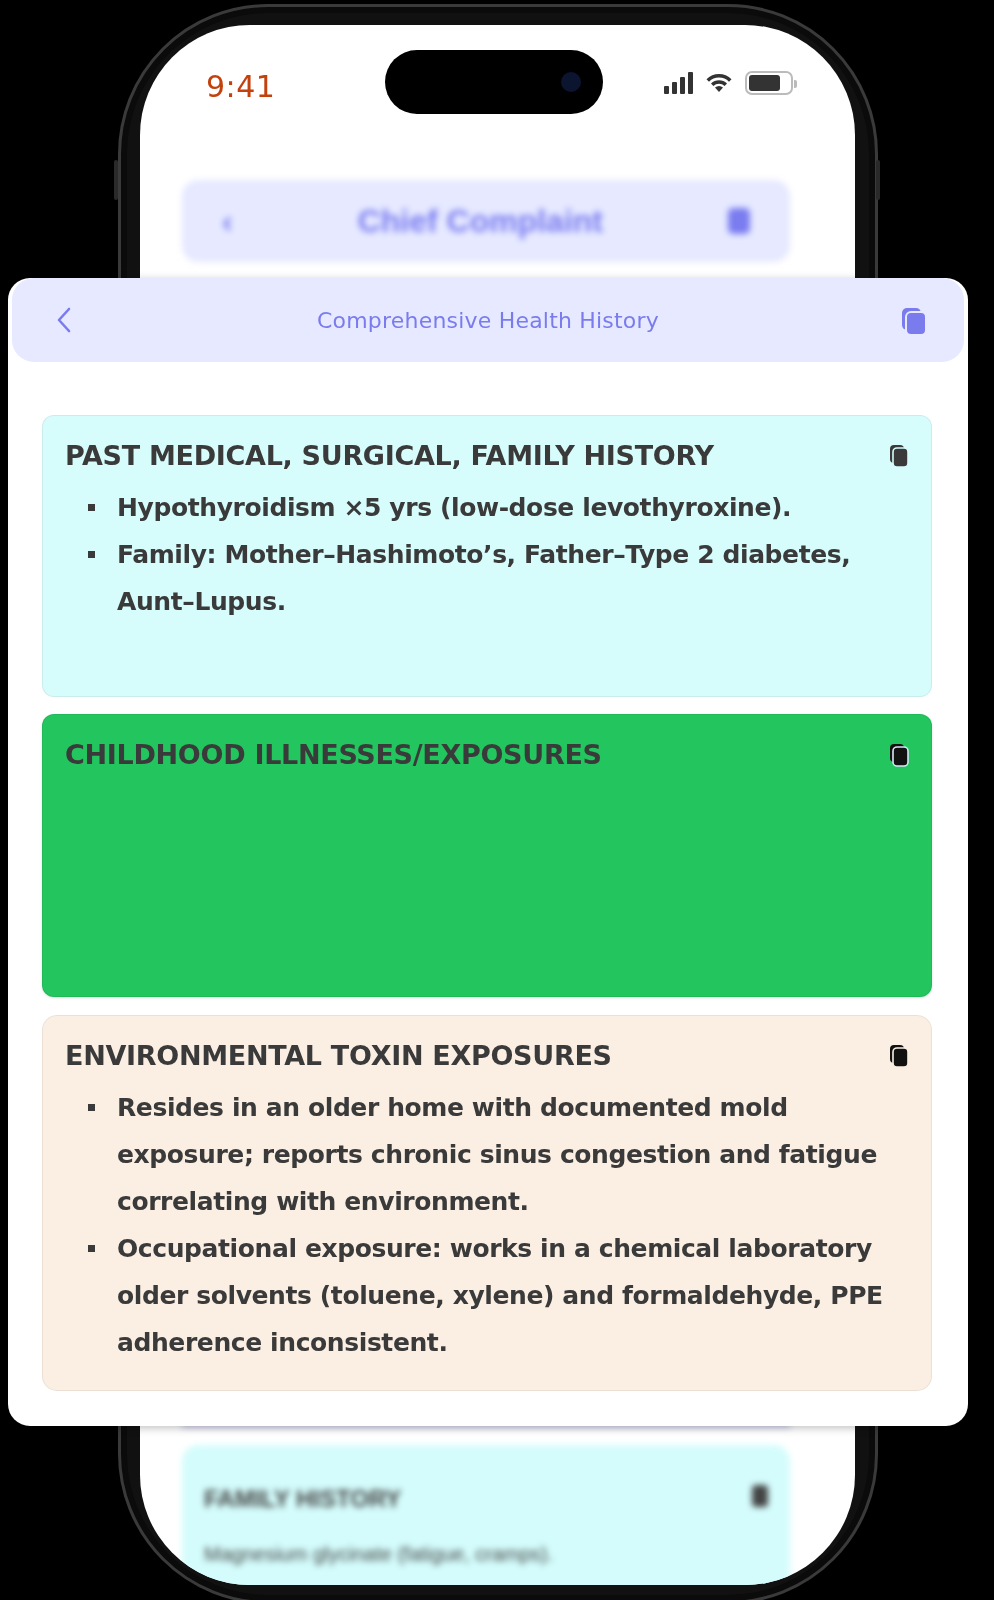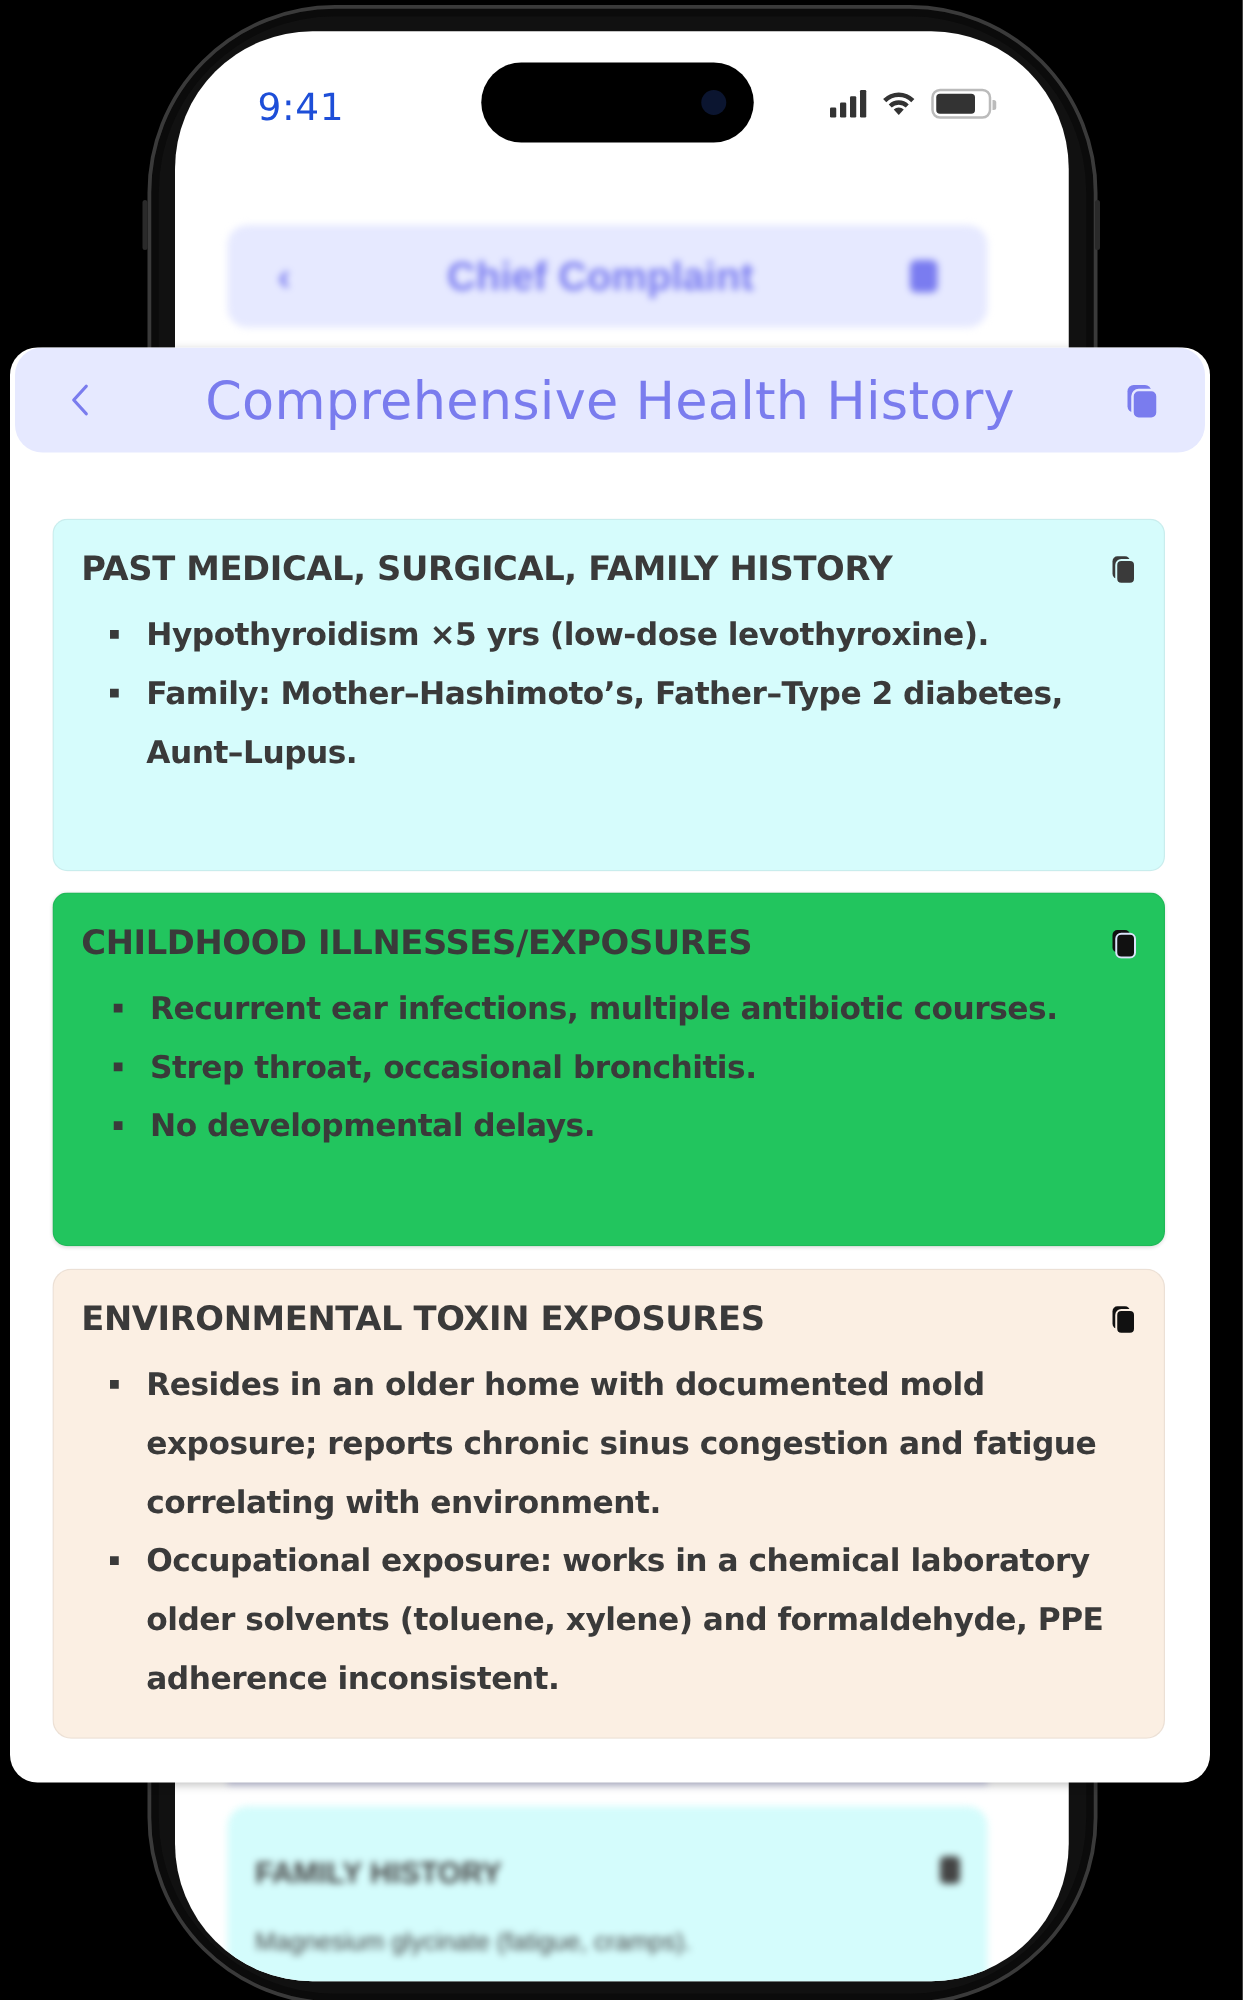--- a/index.html
+++ b/index.html
@@ -13,21 +13,21 @@
       background: #111;
       border: 3px solid #3a3a3a;
       box-shadow: inset 0 0 0 6px #0b0b0b;
     }
     .side-btn { position: absolute; width: 4px; background: #2a2a2a; border-radius: 2px; }
     .screen {
       position: absolute; left: 140px; top: 25px; width: 715px; height: 1560px;
       background: #fff; border-radius: 110px; overflow: hidden;
     }
     .status-time {
-      position: absolute; left: 66px; top: 44px; font-size: 30px; color: #1d4ed8;
+      position: absolute; left: 66px; top: 44px; font-size: 30px; color: #c2410c;
       font-family: "DejaVu Sans", sans-serif; letter-spacing: 0.5px;
     }
     .island {
       position: absolute; left: 245px; top: 25px; width: 218px; height: 64px;
       background: #000; border-radius: 32px;
     }
     .island-cam {
       position: absolute; right: 22px; top: 22px; width: 20px; height: 20px;
       border-radius: 50%; background: #0b1530;
     }
@@ -74,21 +74,21 @@
     .sheet-header {
       position: absolute; left: 4px; top: 0; width: 952px; height: 84px;
       background: #e6e9ff; border-radius: 22px;
       display: flex; align-items: center; justify-content: center;
     }
     .back-btn {
       position: absolute; left: 38px; top: 28px; width: 28px; height: 28px;
       display: flex; align-items: center; justify-content: center; cursor: pointer;
     }
     .sheet-title {
-      font-size: 42px; color: #7a7cee; font-family: "DejaVu Sans", sans-serif;
+      font-size: 22px; color: #7a7cee; font-family: "DejaVu Sans", sans-serif;
       letter-spacing: 0.2px;
     }
     .header-copy { position: absolute; right: 36px; top: 28px; width: 28px; height: 30px; cursor: pointer; }
 
     .card {
       position: absolute; left: 34px; width: 890px;
       border-radius: 12px; border: 1.5px solid rgba(0,0,0,0.06);
       padding: 22px 20px 0 22px;
       font-weight: bold;
     }
@@ -185,25 +185,20 @@
   </div>
 
   <div class="card card-2">
     <div class="card-title">CHILDHOOD ILLNESSES/EXPOSURES</div>
     <div class="card-copy">
       <svg width="20" height="24" viewBox="0 0 20 24">
         <rect x="1" y="1" width="14" height="18" rx="4" fill="#111"></rect>
         <rect x="4" y="4" width="15" height="19" rx="4" fill="#111" stroke="#dae4fa" stroke-width="1.6"></rect>
       </svg>
     </div>
-    <ul style="padding-left:55px;">
-      <li>Recurrent ear infections, multiple antibiotic courses.</li>
-      <li>Strep throat, occasional bronchitis.</li>
-      <li>No developmental delays.</li>
-    </ul>
   </div>
 
   <div class="card card-3">
     <div class="card-title">ENVIRONMENTAL TOXIN EXPOSURES</div>
     <div class="card-copy">
       <svg width="20" height="24" viewBox="0 0 20 24">
         <rect x="1" y="1" width="14" height="18" rx="4" fill="#111"></rect>
         <rect x="4" y="4" width="15" height="19" rx="4" fill="#111" stroke="#fbefe3" stroke-width="1.6"></rect>
       </svg>
     </div>

